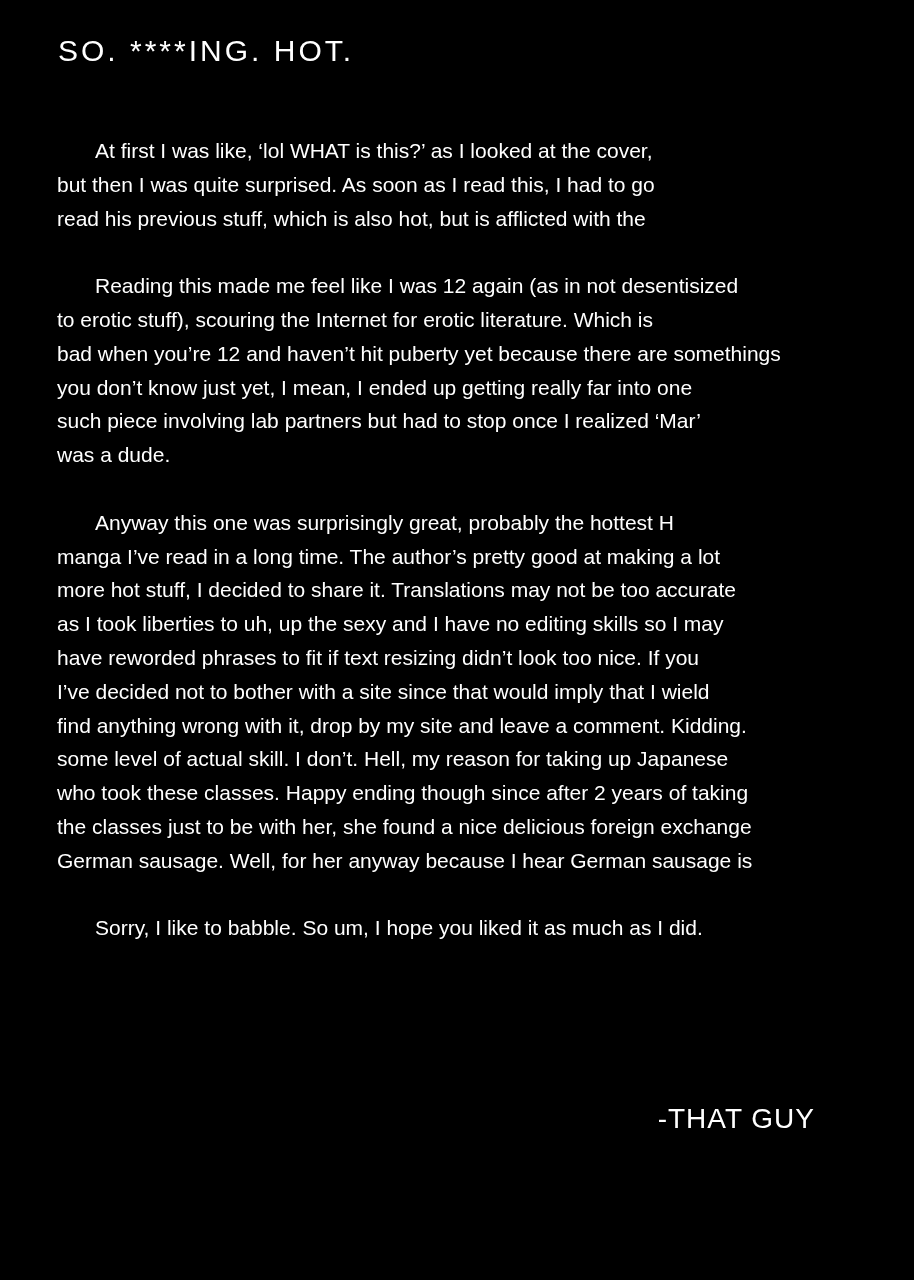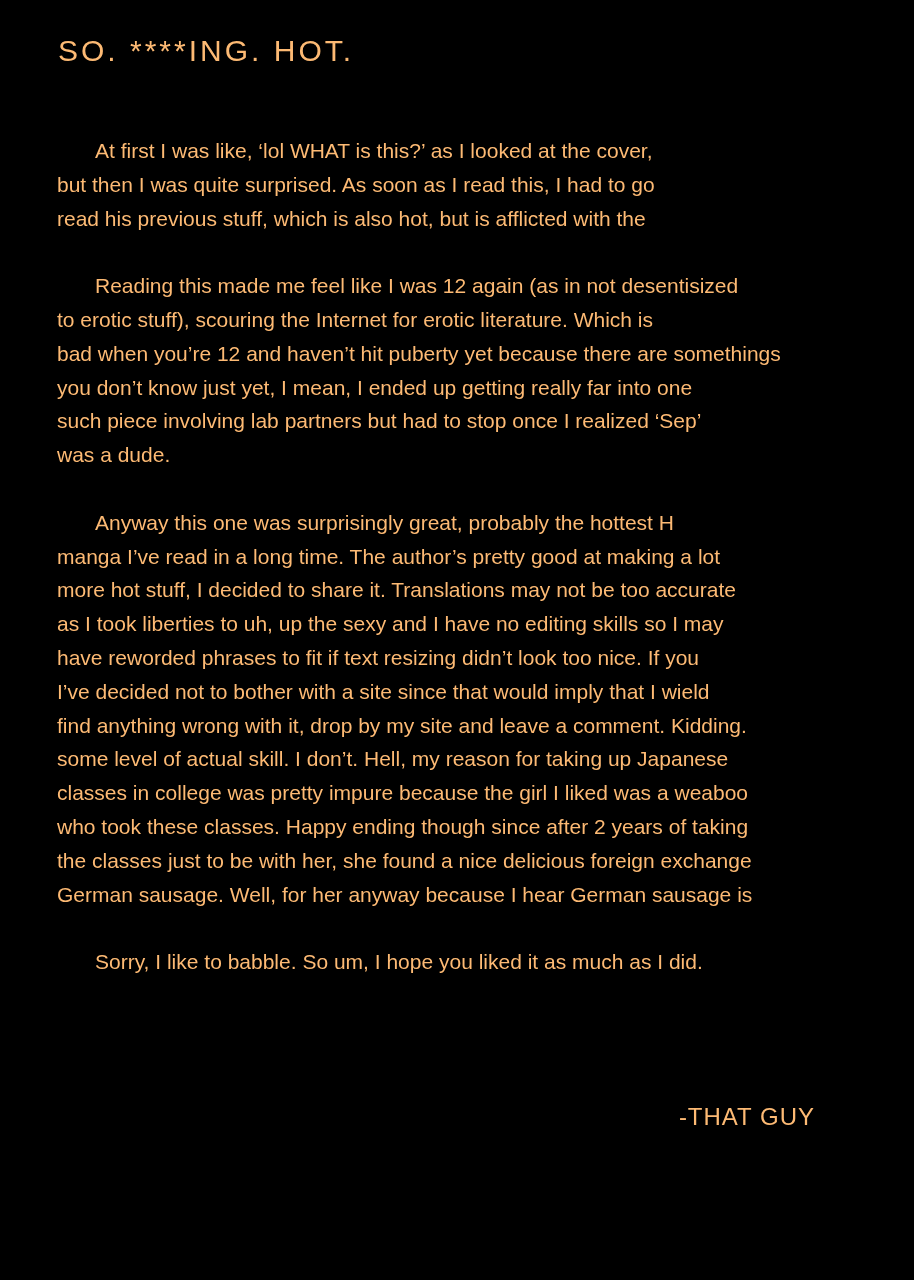--- a/index.html
+++ b/index.html
@@ -40,54 +40,53 @@
   .line {
     white-space: nowrap;
   }
   .line.indent {
     text-indent: 38px;
   }
   .signature {
     position: absolute;
     top: 1103px;
     right: 99px;
-    font-size: 24px;
+    font-size: 28px;
     letter-spacing: 1px;
     white-space: nowrap;
   }
 </style>
 </head>
 <body>
 
-<div class="page" style="background: rgb(0, 0, 0); color: #fdba74;">
+<div class="page" style="background: rgb(0, 0, 0); color: #ffffff;">
   <h1 class="title">SO. ****ING. HOT.</h1>
   <div class="note-body">
       <div class="paragraph">
         <div class="line indent">At first I was like, ‘lol WHAT is this?’ as I looked at the cover,</div>
         <div class="line">but then I was quite surprised. As soon as I read this, I had to go</div>
         <div class="line">read his previous stuff, which is also hot, but is afflicted with the</div>
       </div>
       <div class="paragraph">
         <div class="line indent">Reading this made me feel like I was 12 again (as in not desentisized</div>
         <div class="line">to erotic stuff), scouring the Internet for erotic literature. Which is</div>
         <div class="line">bad when you’re 12 and haven’t hit puberty yet because there are somethings</div>
         <div class="line">you don’t know just yet, I mean, I ended up getting really far into one</div>
-        <div class="line">such piece involving lab partners but had to stop once I realized ‘Sep’</div>
+        <div class="line">such piece involving lab partners but had to stop once I realized ‘Mar’</div>
         <div class="line">was a dude.</div>
       </div>
       <div class="paragraph">
         <div class="line indent">Anyway this one was surprisingly great, probably the hottest H</div>
         <div class="line">manga I’ve read in a long time. The author’s pretty good at making a lot</div>
         <div class="line">more hot stuff, I decided to share it. Translations may not be too accurate</div>
         <div class="line">as I took liberties to uh, up the sexy and I have no editing skills so I may</div>
         <div class="line">have reworded phrases to fit if text resizing didn’t look too nice. If you</div>
         <div class="line">I’ve decided not to bother with a site since that would imply that I wield</div>
         <div class="line">find anything wrong with it, drop by my site and leave a comment. Kidding.</div>
         <div class="line">some level of actual skill. I don’t. Hell, my reason for taking up Japanese</div>
-        <div class="line">classes in college was pretty impure because the girl I liked was a weaboo</div>
         <div class="line">who took these classes. Happy ending though since after 2 years of taking</div>
         <div class="line">the classes just to be with her, she found a nice delicious foreign exchange</div>
         <div class="line">German sausage. Well, for her anyway because I hear German sausage is</div>
       </div>
       <div class="paragraph">
         <div class="line indent">Sorry, I like to babble. So um, I hope you liked it as much as I did.</div>
       </div>
     </div>
   <div class="signature">-THAT GUY</div>
 </div>

